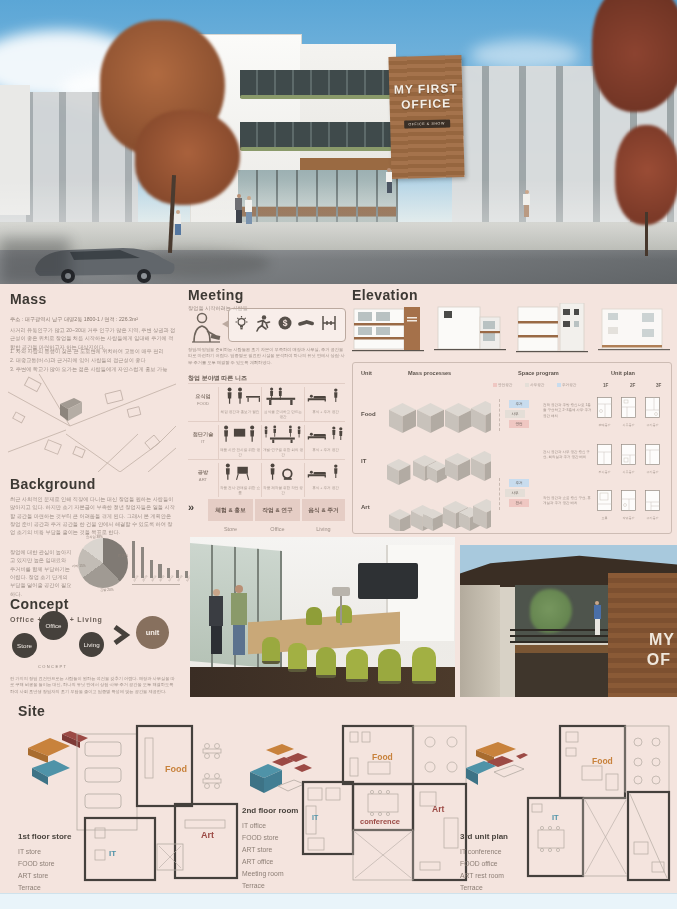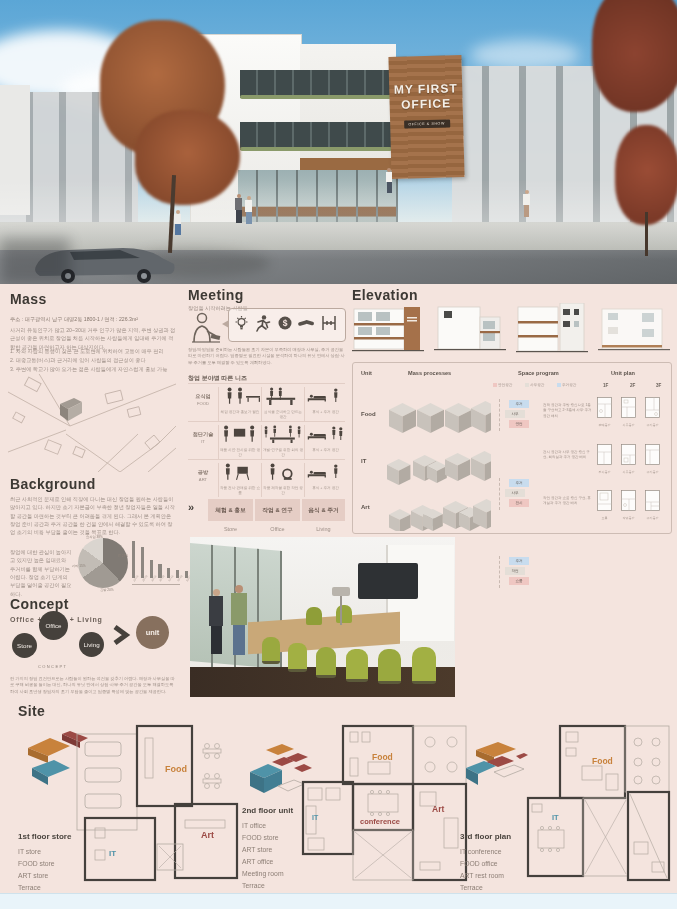--- a/index.html
+++ b/index.html
@@ -632,20 +632,39 @@
     </div>
     <div class="abs person-f" style="left:40px;top:48px;width:18px;">
       <div style="width:8px;height:8px;border-radius:50%;background:#b98f74;"></div>
         <div style="width:16px;height:32px;background:#8a9a6a;"></div>
         <div style="width:12px;height:30px;background:#5b728e;"></div>
     </div>
     <div class="abs" style="left:150px;top:58px;width:1.5px;height:30px;background:#9a958e;"></div>
     <div class="abs" style="left:142px;top:50px;width:18px;height:9px;background:#b9b4ac;border-radius:2px;"></div>
   </div>
 
+  <div class="abs" style="left:460px;top:545px;width:217px;height:152px;background:#d8d2c6;overflow:hidden;">
+    <div class="abs" style="left:0;top:0;width:217px;height:30px;background:#a8c9dd;"></div>
+    <div class="abs" style="left:0;top:8px;width:217px;height:34px;background:#3a2e24;clip-path:polygon(0 60%,14% 30%,55% 8%,100% 34%,100% 100%,0 100%);"></div>
+    <div class="abs" style="left:0;top:40px;width:40px;height:112px;background:linear-gradient(90deg,#b3ab9d,#cfc8ba);"></div>
+    <div class="abs" style="left:55px;top:40px;width:95px;height:58px;background:#4e544c;"></div>
+    <div class="abs blob" style="left:70px;top:44px;width:42px;height:44px;background:radial-gradient(circle at 45% 45%,#76965e,#5c7c48);"></div>
+    <div class="abs" style="left:50px;top:80px;width:110px;height:20px;background:repeating-linear-gradient(180deg,transparent 0 4px,#2e2a24 4px 6px);"></div>
+    <div class="abs" style="left:55px;top:100px;width:95px;height:8px;background:#7a5634;"></div>
+    <div class="abs" style="left:55px;top:108px;width:95px;height:44px;background:#3f362c;"></div>
+    <div class="abs" style="left:148px;top:28px;width:69px;height:124px;background:repeating-linear-gradient(180deg,#8a5a36 0 5px,#7d5030 5px 10px);">
+      <div style="position:absolute;right:2px;top:58px;color:#efe7dc;font-weight:bold;font-size:16px;letter-spacing:1px;">MY</div>
+      <div style="position:absolute;right:6px;top:78px;color:#efe7dc;font-weight:bold;font-size:16px;letter-spacing:1px;">OF</div>
+    </div>
+    <div class="abs person-f" style="left:133px;top:56px;width:8px;">
+      <div style="width:4px;height:4px;border-radius:50%;background:#caa68a;"></div>
+        <div style="width:7px;height:14px;background:#4a6fa8;"></div>
+        <div style="width:5px;height:16px;background:#e8e6e0;"></div>
+    </div>
+  </div>
 
   <div class="abs sec-h" style="left:18px;top:704px;">Site</div>
 
   <svg class="abs" style="left:18px;top:730px;" width="74" height="64">
     <polygon points="10,18 32,8 52,16 30,26" fill="#c8823c"></polygon>
     <polygon points="10,18 10,25 30,33 30,26" fill="#a86c2f"></polygon>
     <polygon points="44,4 62,12 70,8 52,1" fill="#9c4a45"></polygon>
     <polygon points="44,4 44,10 62,18 62,12" fill="#7e3a36"></polygon>
     <polygon points="14,38 36,30 52,38 30,47" fill="#4f93a8"></polygon>
     <polygon points="14,38 14,46 30,55 30,47" fill="#3d7386"></polygon>
@@ -691,21 +710,21 @@
   <svg class="abs" style="left:242px;top:742px;" width="72" height="68">
     <polygon points="24,8 40,2 52,7 36,13" fill="#c8823c"></polygon>
     <polygon points="44,16 56,11 66,15 54,20" fill="#9c4a45"></polygon>
     <polygon points="52,26 62,22 70,26 60,30" fill="#9c4a45"></polygon>
     <polygon points="30,20 42,15 52,19 40,24" fill="#9c4a45"></polygon>
     <polygon points="8,30 26,22 40,28 22,36" fill="#4f93a8"></polygon>
     <polygon points="8,30 8,44 22,51 22,36" fill="#3d7386"></polygon>
     <polygon points="22,36 22,51 40,42 40,28" fill="#427e93"></polygon>
     <polygon points="36,44 52,38 62,42 46,49" class="fpl" stroke-width=".8"></polygon>
   </svg>
-  <div class="abs plan-title" style="left:242px;top:806px;">2nd floor unit</div>
+  <div class="abs plan-title" style="left:242px;top:806px;">2nd floor room</div>
   <div class="abs" style="left:242px;top:820px;">
     <div class="plan-item">IT office</div>
     <div class="plan-item">FOOD store</div>
     <div class="plan-item">ART store</div>
     <div class="plan-item">ART office</div>
     <div class="plan-item">Meeting room</div>
     <div class="plan-item">Terrace</div>
   </div>
   <svg class="abs" style="left:298px;top:722px;" width="170" height="166">
     <rect x="45" y="4" width="70" height="58" class="fp" stroke-width="2.2"></rect>
@@ -749,21 +768,21 @@
 
   <svg class="abs" style="left:460px;top:738px;" width="68" height="62">
     <polygon points="16,12 38,4 56,11 34,19" fill="#c8823c"></polygon>
     <polygon points="16,12 16,18 34,26 34,19" fill="#a86c2f"></polygon>
     <polygon points="26,24 42,18 54,23 38,29" fill="#9c4a45"></polygon>
     <polygon points="56,18 64,15 68,17 60,21" fill="#9c4a45"></polygon>
     <polygon points="6,30 24,23 36,28 18,36" fill="#4f93a8"></polygon>
     <polygon points="6,30 6,40 18,47 18,36" fill="#3d7386"></polygon>
     <polygon points="34,34 54,27 64,31 44,39" class="fpl" stroke-width=".8"></polygon>
   </svg>
-  <div class="abs plan-title" style="left:460px;top:832px;">3rd floor plan</div>
+  <div class="abs plan-title" style="left:460px;top:832px;">3rd unit plan</div>
   <div class="abs" style="left:460px;top:846px;">
     <div class="plan-item">IT conference</div>
     <div class="plan-item">FOOD office</div>
     <div class="plan-item">ART rest room</div>
     <div class="plan-item">Terrace</div>
 
   </div>
   <svg class="abs" style="left:520px;top:722px;" width="152" height="164">
     <rect x="40" y="4" width="65" height="72" class="fp" stroke-width="2.2"></rect>
     <rect x="105" y="4" width="44" height="66" class="fpl" stroke-width=".8"></rect>

